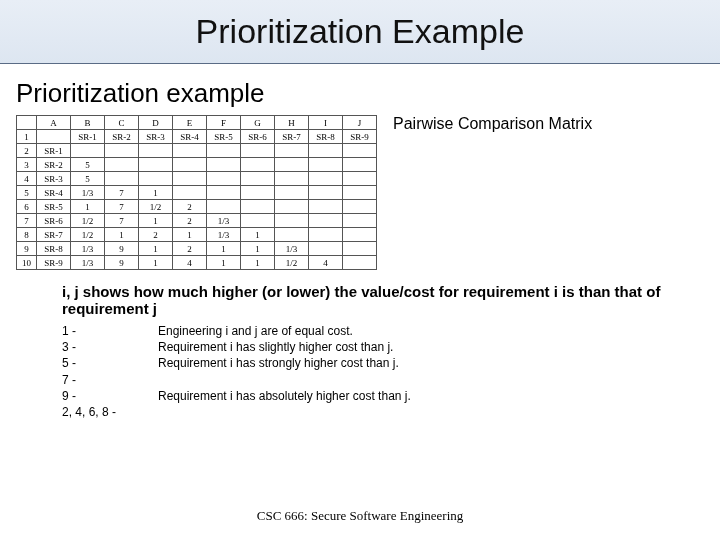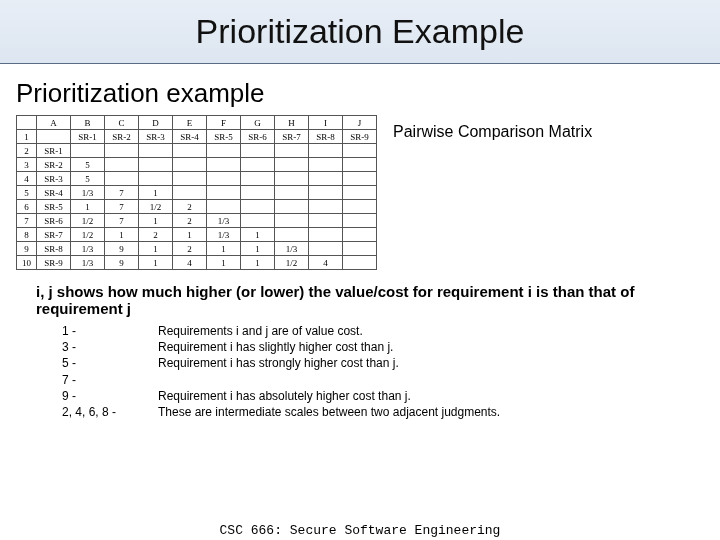--- a/index.html
+++ b/index.html
@@ -54,42 +54,42 @@
     height: 14px;
     width: 34px;
     overflow: hidden;
   }
   table.matrix th {
     font-weight: normal;
   }
   table.matrix .rowlabel { width: 20px; }
   .matrix-caption {
     font-size: 16px;
-    margin-top: 8px;
+    margin-top: 0;
   }
   .explain {
-    margin: 14px 0 6px 20px;
+    margin: 14px 0 6px 46px;
     font-size: 15px;
     font-weight: bold;
     line-height: 1.1;
   }
   .legend {
     margin-left: 46px;
     font-size: 12px;
     line-height: 1.35;
   }
   .legend .row { display: flex; }
   .legend .key { width: 96px; }
   .footer {
     position: absolute;
-    bottom: 2px;
+    bottom: 16px;
     width: 100%;
     text-align: center;
     font-size: 13px;
-    font-family: Liberation Mono, monospace;
+    font-family: Liberation Serif, serif;
   }
 </style>
 </head>
 <body>
 
 <div class="title-bar">
   <h1>Prioritization Example</h1>
 </div>
 
 <div class="content">
@@ -246,37 +246,36 @@
         </tbody>
     </table>
     <div class="matrix-caption">Pairwise Comparison Matrix</div>
   </div>
 
   <div class="explain">i, j shows how much higher (or lower) the value/cost for requirement i is than that of requirement j</div>
 
   <div class="legend">
       <div class="row">
         <div class="key">1 -</div>
-        <div>Requirements i and j are of value cost.</div>
+        <div>Engineering i and j are of equal cost.</div>
       </div>
       <div class="row">
         <div class="key">3 -</div>
         <div>Requirement i has slightly higher cost than j.</div>
       </div>
       <div class="row">
         <div class="key">5 -</div>
         <div>Requirement i has strongly higher cost than j.</div>
       </div>
       <div class="row">
         <div class="key">7 -</div>
       </div>
       <div class="row">
         <div class="key">9 -</div>
         <div>Requirement i has absolutely higher cost than j.</div>
       </div>
       <div class="row">
         <div class="key">2, 4, 6, 8 -</div>
-        <div>These are intermediate scales between two adjacent judgments.</div>
       </div>
     </div>
 </div>
 
 <div class="footer">CSC 666: Secure Software Engineering</div>
 
 </body></html>

